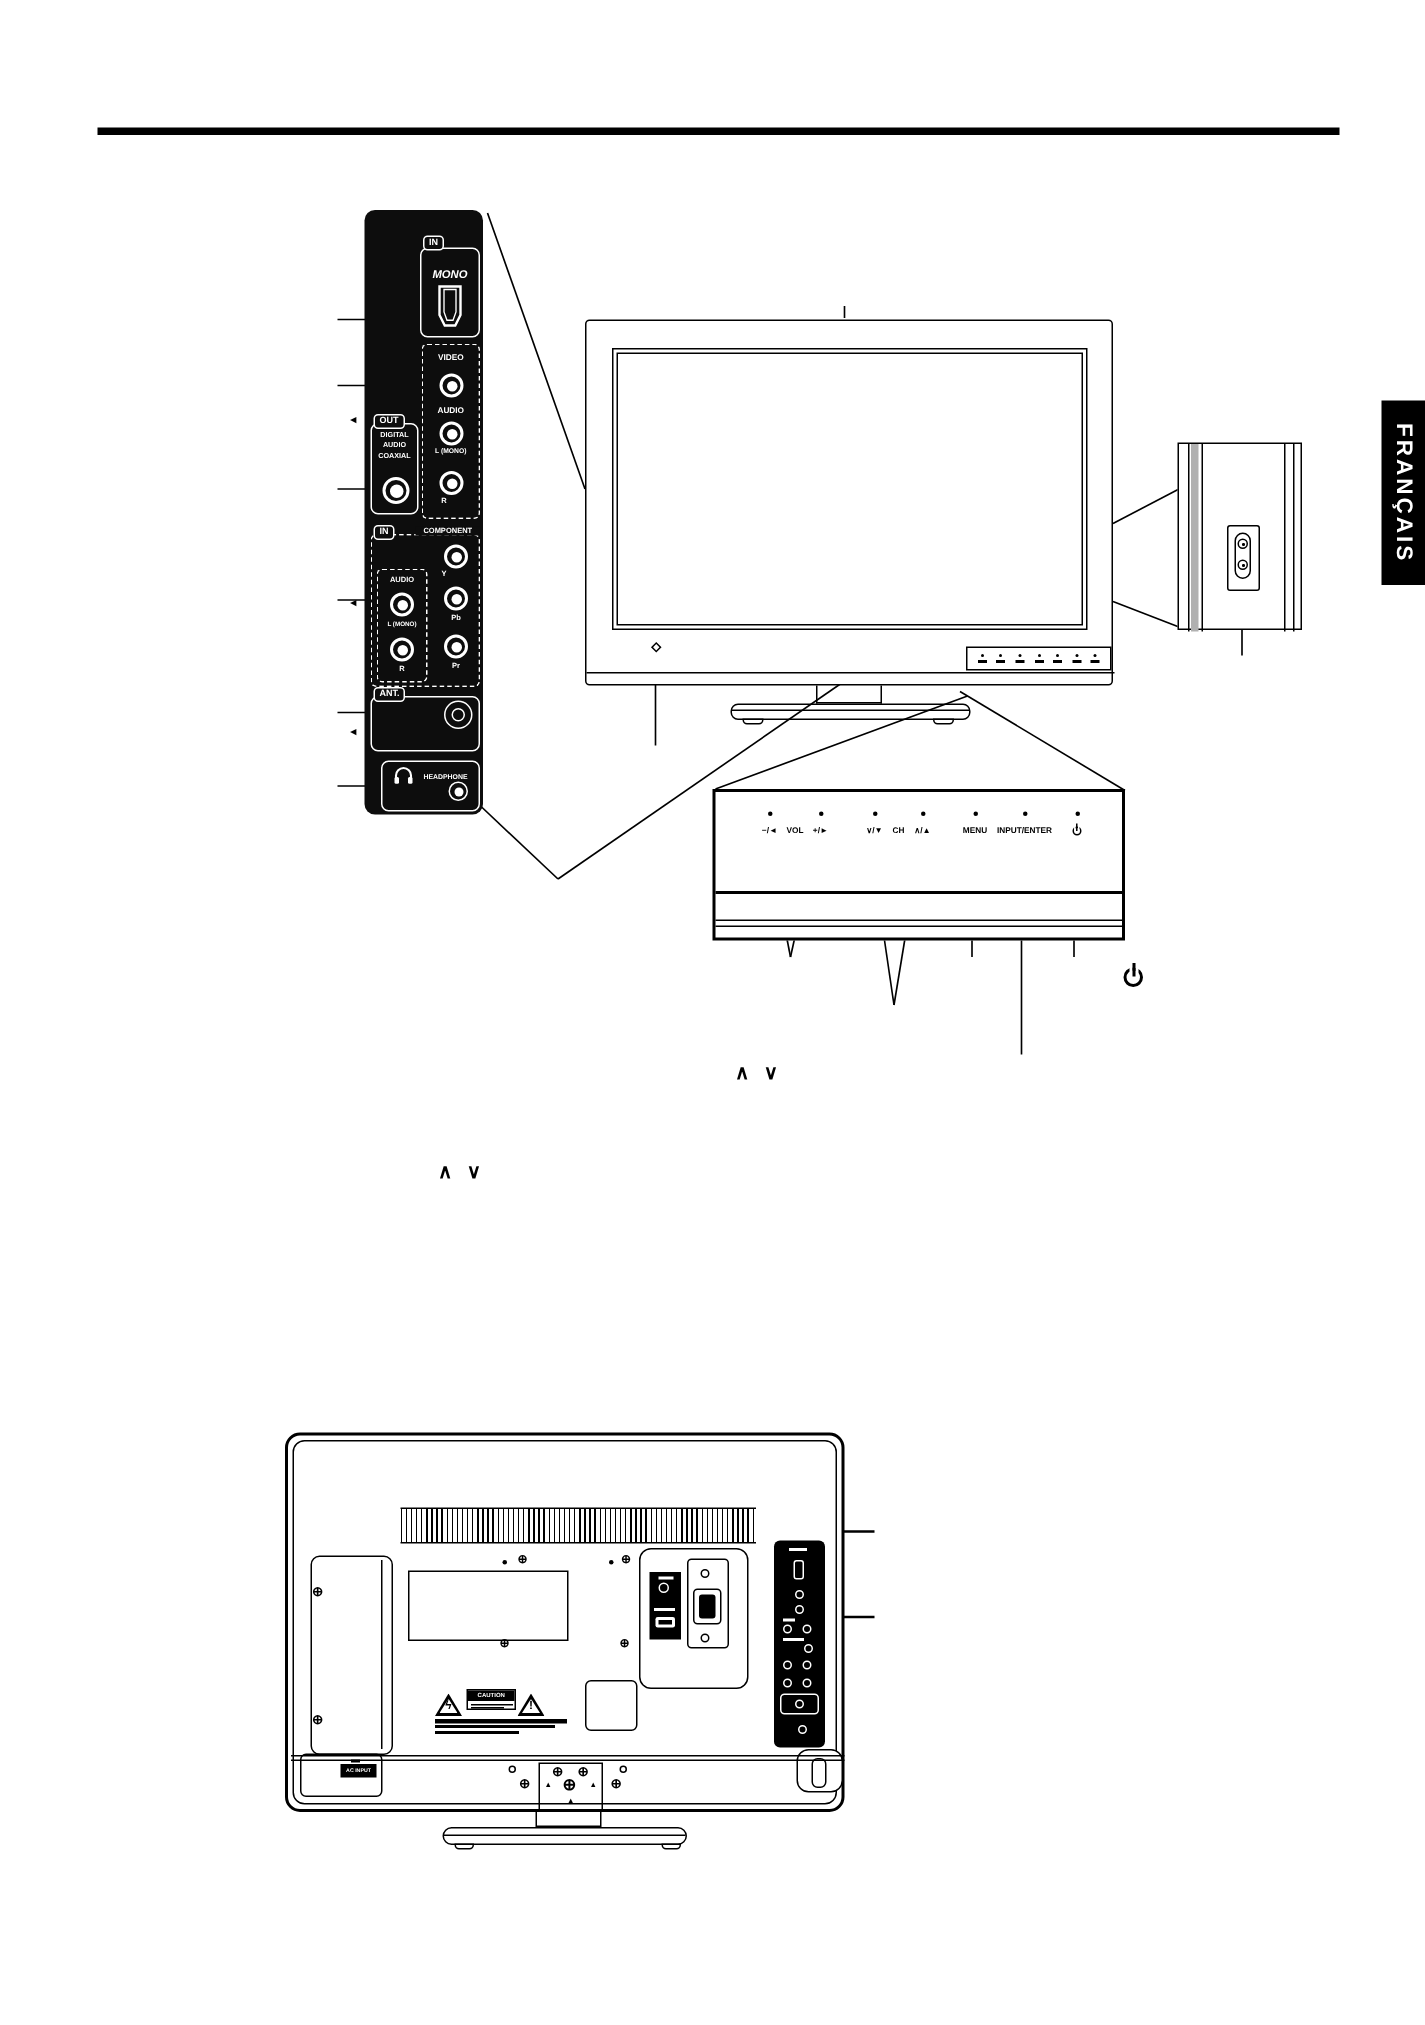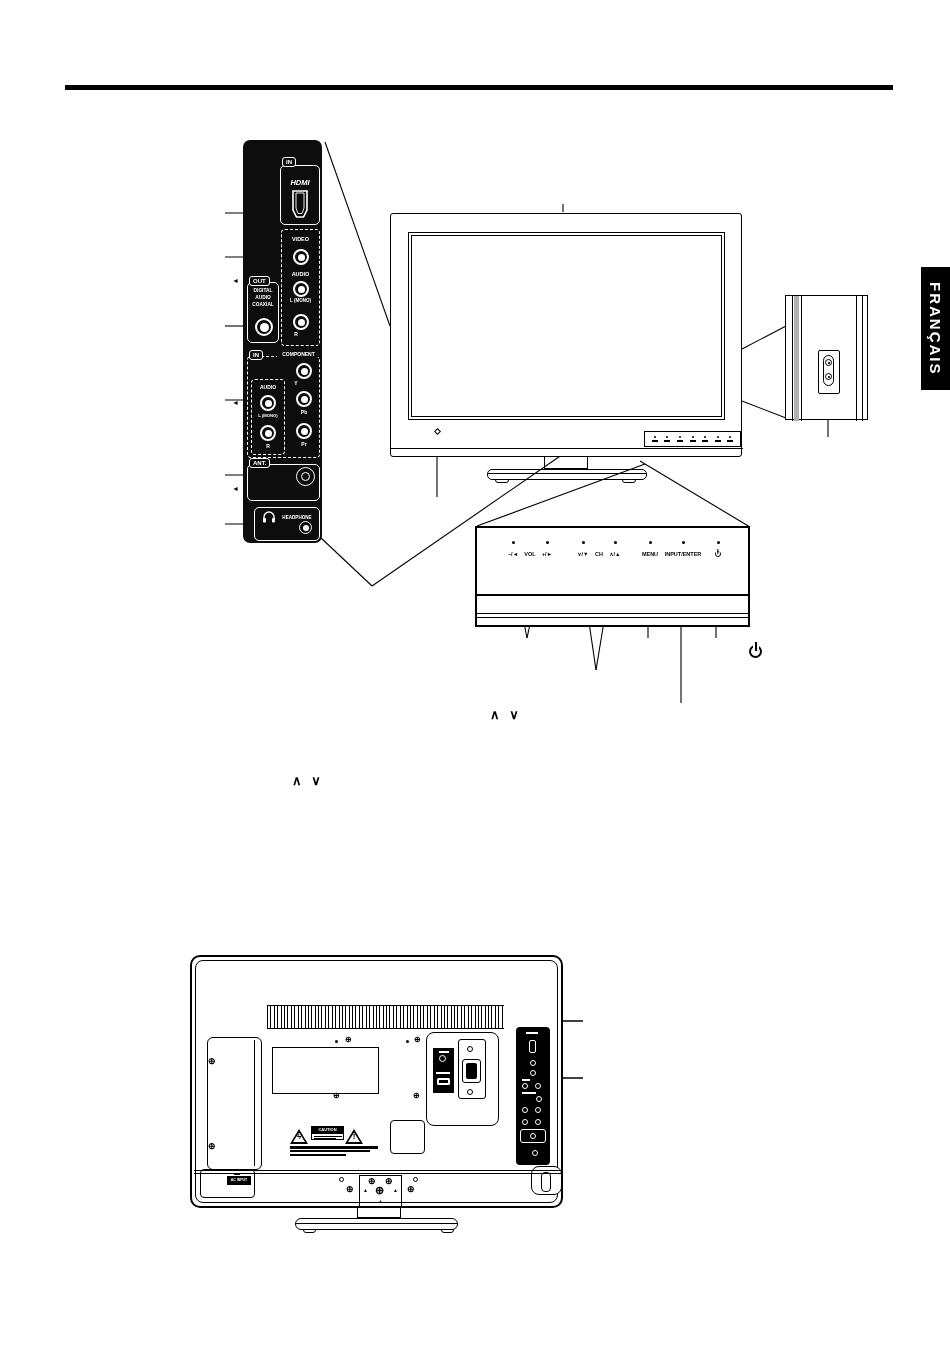--- a/index.html
+++ b/index.html
@@ -85,21 +85,21 @@
 
   <div class="a kbar" style="left:65px;top:85px;width:828px;height:5px;"></div>
   <div class="a blk lang z2" style="left:921px;top:267px;width:29px;height:123px;">
     <span>FRANÇAIS</span>
   </div>
 
   <div class="a panel z2" style="left:243px;top:140px;width:79px;height:403px;">
 
     <span class="tab" style="left:39px;top:17px;">IN</span>
     <div class="gbox" style="left:37px;top:25px;width:40px;height:60px;"></div>
-    <span class="lbl" style="left:39px;top:38px;width:36px;font-size:7.5px;font-style:italic;">HDMI</span>
+    <span class="lbl" style="left:39px;top:38px;width:36px;font-size:7.5px;font-style:italic;">MONO</span>
     <svg class="a" style="left:47px;top:50px;" width="20" height="30" viewBox="0 0 20 30">
       <path d="M3 1 h14 v19 l-3.5 7 h-7 L3 20 z" fill="none" stroke="#fff" stroke-width="1.6"></path>
       <path d="M6 3 h8 v15 l-2 5.5 h-4 l-2-5.5 z" fill="none" stroke="#fff" stroke-width="0.9"></path>
     </svg>
 
     <div class="dbox" style="left:38px;top:89px;width:39px;height:117px;"></div>
     <span class="lbl" style="left:38px;top:96px;width:39px;font-size:5.5px;">VIDEO</span>
     <span class="jack" style="left:50px;top:109px;width:16px;height:16px;"></span>
     <span class="lbl" style="left:38px;top:131px;width:39px;font-size:5.5px;">AUDIO</span>
     <span class="jack" style="left:50px;top:141px;width:16px;height:16px;"></span>

